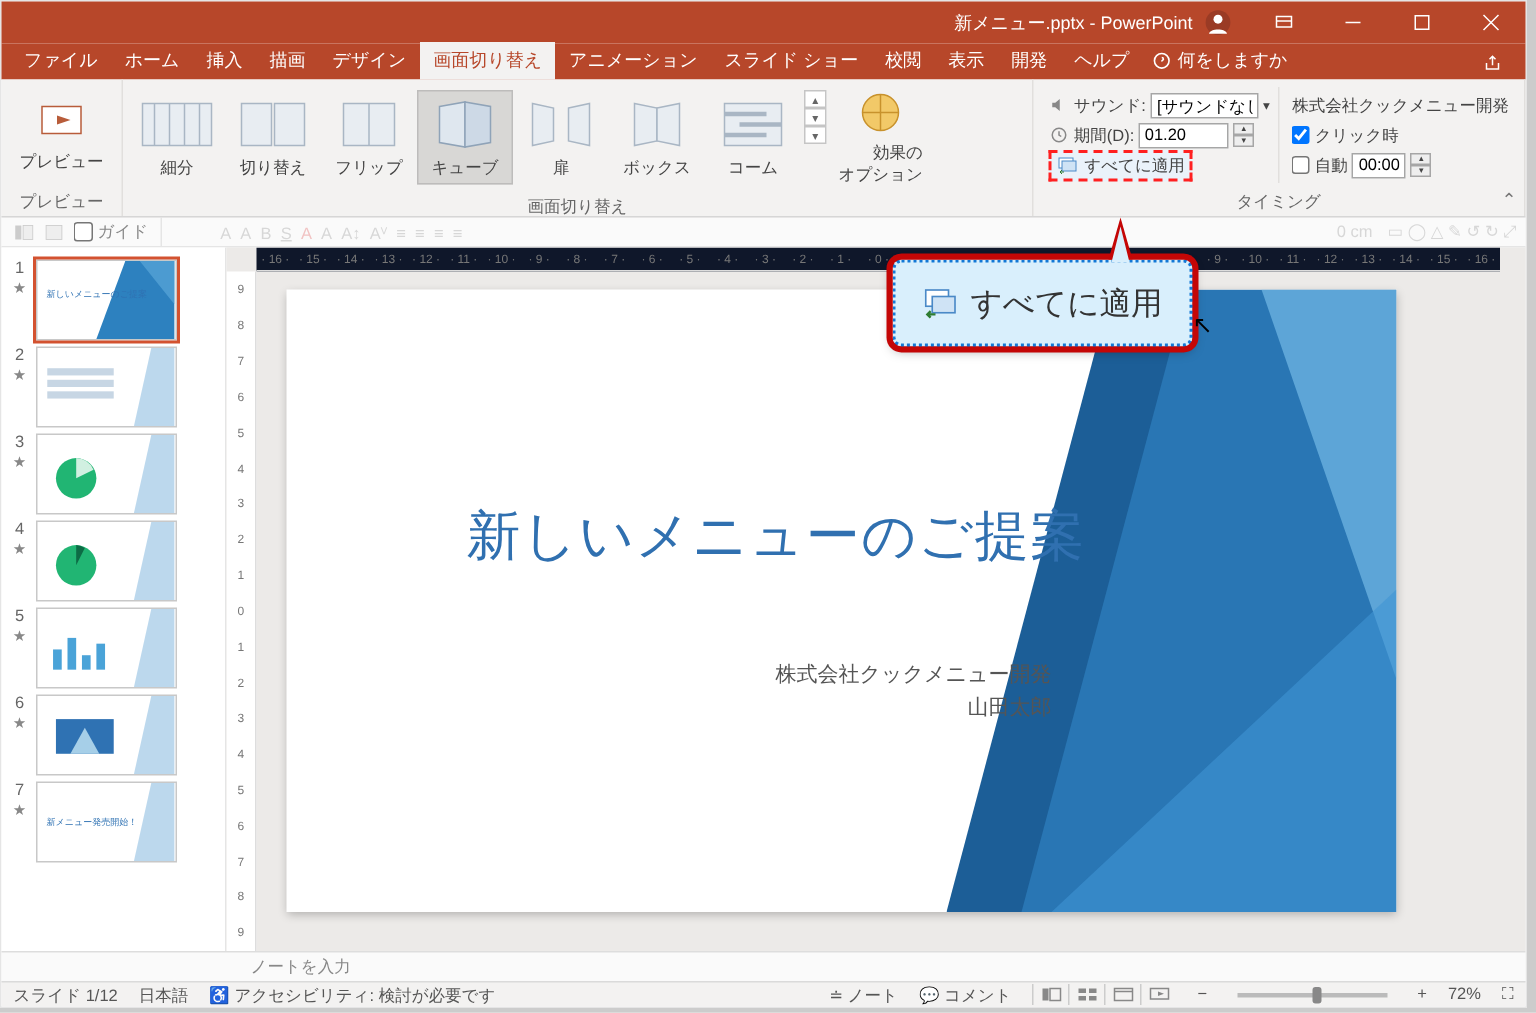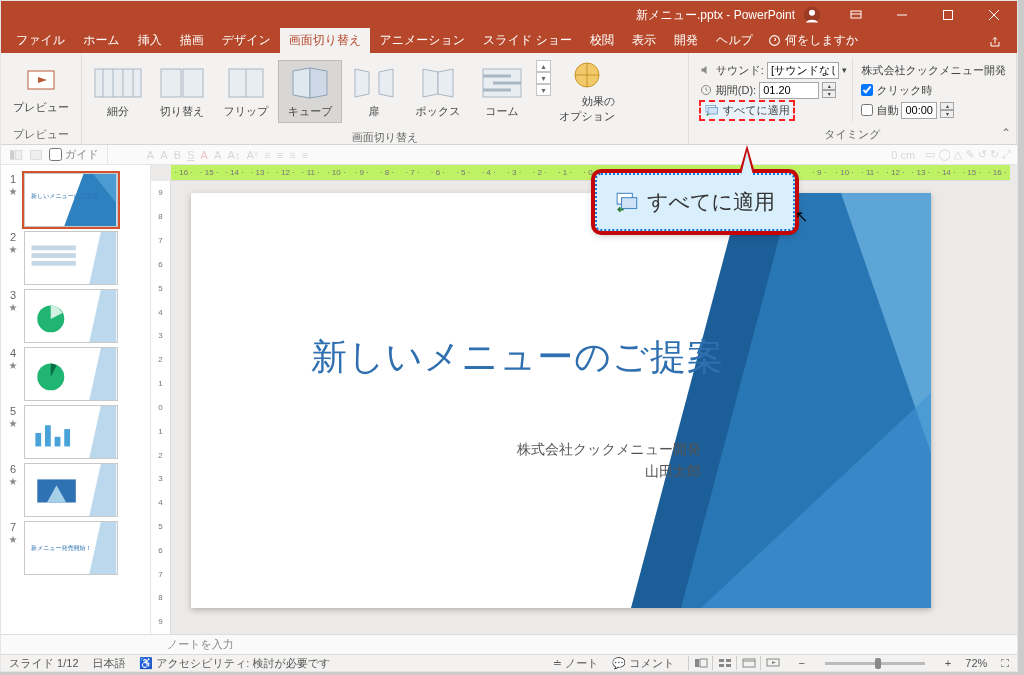--- a/index.html
+++ b/index.html
@@ -52,21 +52,21 @@
 
 .main { display: flex; height: calc(100% - 28px - 24px - 92px - 20px - 17px - 20px); }
 .thumbs { width: 150px; background: #fff; border-right: 1px solid #e5e5e5; overflow: hidden; padding: 6px 0; }
 .trow { display: flex; gap: 5px; padding: 2px 6px; align-items: flex-start;}
 .trow .num { width: 12px; font-size: 11px; color: #666; display:flex; flex-direction:column; align-items:center; gap:1px; }
 .trow .num .star { font-size:10px; color:#888; }
 .trow .sl { width: 94px; height: 54px; background: #fff; border: 1px solid #c8c8c8; position:relative; overflow:hidden;}
 .trow.sel .sl { outline: 2px solid #d35230; }
 .editor { flex:1; background:#eceae8; position:relative; overflow:hidden; }
 .vruler { position:absolute; left:0; top:16px; bottom:0; width:20px; background:#fff; border-right:1px solid #ddd; font-size:8px; color:#777; display:flex; flex-direction:column; align-items:center; justify-content:space-around; }
-.hruler { position:absolute; left:20px; top:0; right:7px; height:16px; background:#bef264; border-bottom:1px solid #ddd; font-size:8px; color:#777; display:flex; align-items:center; }
+.hruler { position:absolute; left:20px; top:0; right:17px; height:16px; background:#0f172a; border-bottom:1px solid #ddd; font-size:8px; color:#777; display:flex; align-items:center; }
 .hruler span { flex:1; text-align:center; }
 .canvas { position:absolute; left:40px; top:28px; width:740px; height:415px; background:#fff; box-shadow:0 2px 6px rgba(0,0,0,.25); overflow:hidden; }
 .canvas .tri { position:absolute; right:0; top:0; width:300px; height:100%; }
 .canvas .tri svg { width:100%; height:100%; }
 .canvas h1 { position:absolute; left:120px; top:140px; font-size:36px; font-weight:400; color:#3070b0; letter-spacing:1px;}
 .canvas .sub { position:absolute; right:230px; top:245px; font-size:14px; color:#555; text-align:right; line-height:1.6; }
 
 .notes { height: 20px; background:#fafafa; border-top:1px solid #ddd; display:flex; align-items:center; font-size:11px; color:#888; padding:0 8px; }
 .notes .np { margin-left:158px;}
 

